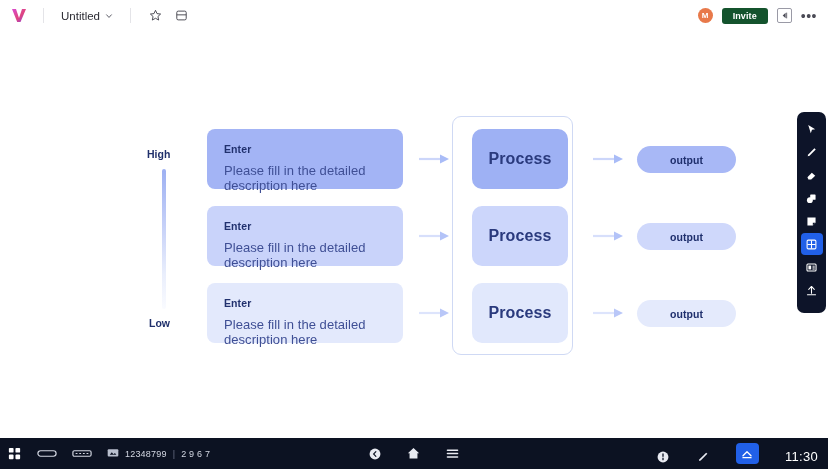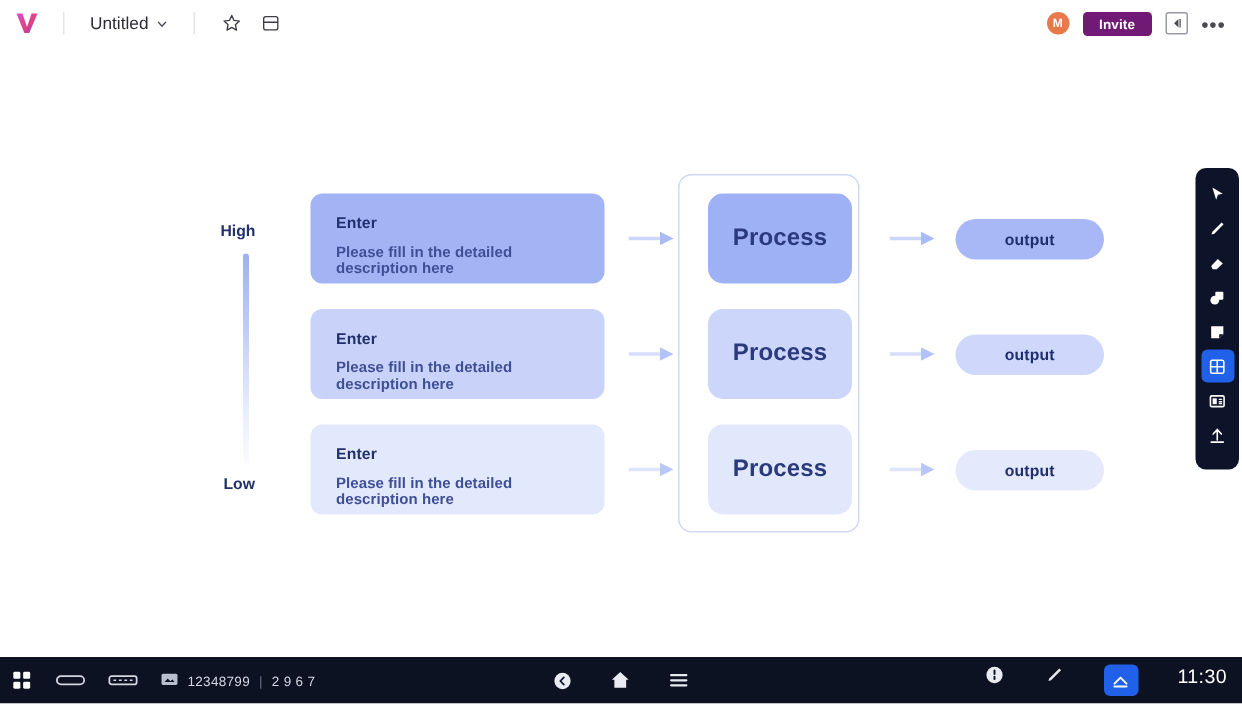--- a/index.html
+++ b/index.html
@@ -11,21 +11,21 @@
   }
   #app { position: relative; width: 828px; height: 469px; }
 
   
   .header {
     position: absolute; top: 0; left: 0;
     width: 828px; height: 31px;
     background: #ffffff;
     display: flex; align-items: center;
   }
-  .hdr-left { display: flex; align-items: center; gap: 4px; padding-left: 1px; margin-left: 6px; }
+  .hdr-left { display: flex; align-items: center; gap: 4px; padding-left: 8px; }
   .logo { width: 22px; height: 20px; display: flex; align-items: center; justify-content: center; }
   .hdr-divider { width: 1px; height: 15px; background: #e4e4e8; margin: 0 9px; }
   .doc-title {
     display: flex; align-items: center; gap: 5px;
     font-size: 11.5px; color: #2b2b33;
     padding: 3px 4px; border-radius: 4px; cursor: pointer;
   }
   .chev { width: 8px; height: 8px; display: block; }
   .hdr-icon-btn {
     width: 22px; height: 22px;
@@ -37,21 +37,21 @@
     padding-right: 11px;
   }
   .avatar {
     width: 15px; height: 15px; border-radius: 50%;
     background: #e8794a;
     color: #ffffff; font-size: 8px; font-weight: bold;
     display: flex; align-items: center; justify-content: center;
     cursor: pointer;
   }
   .invite-btn {
-    background: #701a75; color: #ffffff;
+    background: #14532d; color: #ffffff;
     font-size: 9px; font-weight: bold;
     padding: 3px 11px; border-radius: 3px;
     border: none; cursor: pointer; letter-spacing: .1px;
   }
   .panel-btn {
     width: 15px; height: 15px;
     border: 1px solid #9a9aa6; border-radius: 2px;
     display: flex; align-items: center; justify-content: center;
     cursor: pointer; background: #fff;
   }
@@ -78,21 +78,21 @@
   
   .row { position: absolute; left: 8px; width: 828px; height: 76px; }
 
   .enter-card {
     position: absolute; left: 173px; top: 0;
     width: 196px; height: 60px;
     border-radius: 8px;
     padding: 14px 17px 0 17px;
   }
   .enter-title { font-size: 10.5px; font-weight: bold; color: #21316e; letter-spacing: .1px; }
-  .enter-desc { font-size: 10px; color: #3f4f95; margin-top: 8px; letter-spacing: .05px; font-weight: bold; }
+  .enter-desc { font-size: 13px; color: #3f4f95; margin-top: 8px; letter-spacing: .05px; }
 
   .arrow { position: absolute; width: 34px; height: 12px; }
 
   .process-box {
     position: absolute;
     width: 96px; height: 60px;
     border-radius: 10px;
     display: flex; align-items: center; justify-content: center;
     font-size: 16px; font-weight: bold; color: #2a3a7d; letter-spacing: .1px;
   }
@@ -142,21 +142,21 @@
   .tb-text {
     display: flex; align-items: center; gap: 6px;
     color: #d3d7e2; font-size: 9px; letter-spacing: .2px;
   }
   .tb-sep { color: #6a7187; }
   .tb-center {
     position: absolute; left: 50%; transform: translateX(-50%);
     display: flex; align-items: center; gap: 24px;
   }
   .tb-right {
-    margin-left: auto; display: flex; align-items: flex-start; gap: 26px;
+    margin-left: auto; display: flex; align-items: flex-end; gap: 26px;
     padding-right: 10px;
   }
   .tb-app-active {
     width: 23px; height: 21px; border-radius: 4px; background: #2160e8;
     display: flex; align-items: center; justify-content: center; cursor: pointer;
   }
   .clock { color: #ffffff; font-size: 13px; letter-spacing: .3px; }
 </style>
 </head>
 <body>

